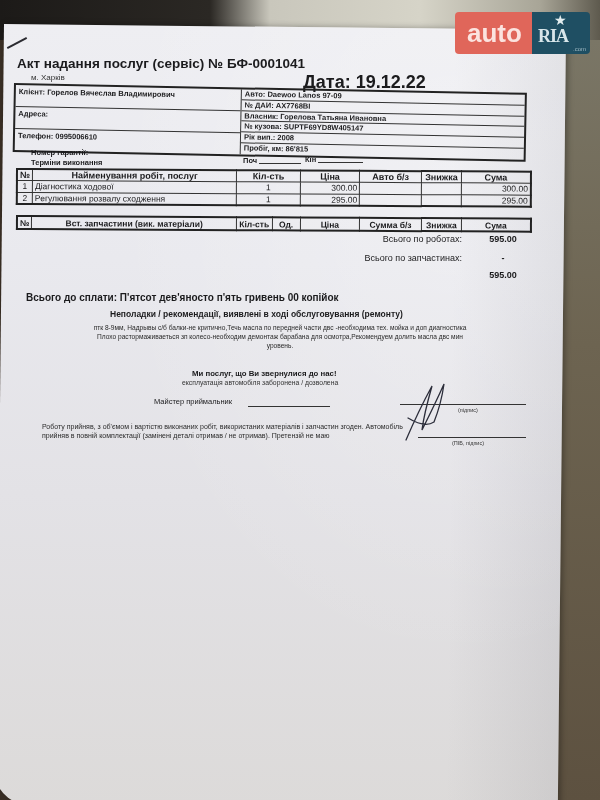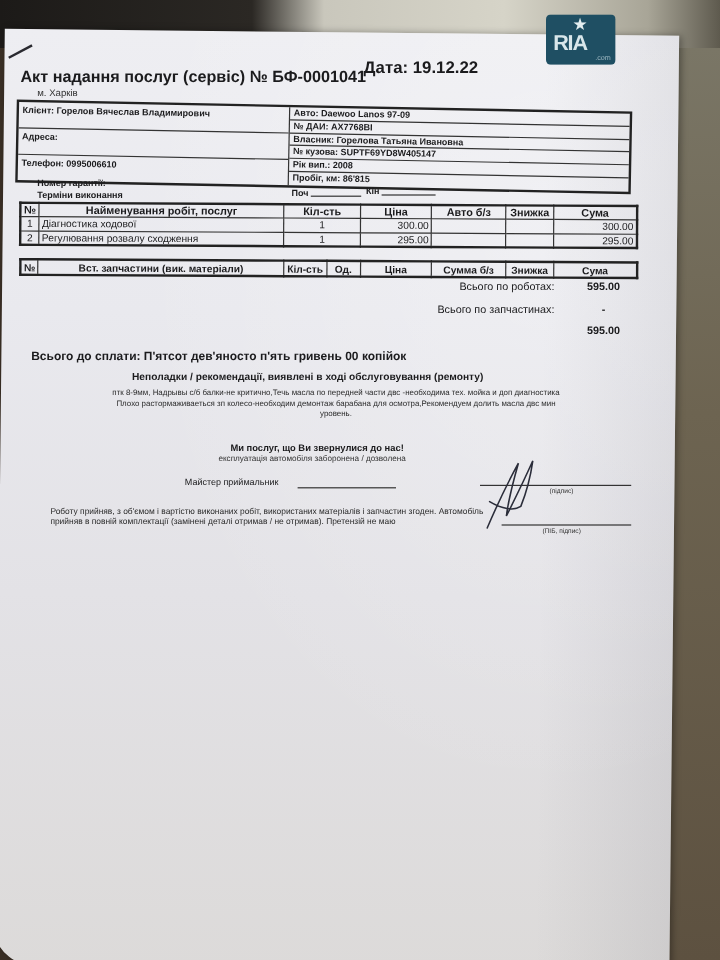--- a/index.html
+++ b/index.html
@@ -34,29 +34,29 @@
     }
     .pen-mark {
       position: absolute; left: 6px; top: 42px; width: 22px; height: 2px;
       background: #2a2a30; transform: rotate(-28deg);
     }
 
     
     .logo { position: absolute; left: 455px; top: 12px; height: 42px; display: flex; border-radius: 4px; overflow: hidden; }
     .logo-auto { background: #e0665a; color: #fbe3df; font-size: 26px; font-weight: bold; padding: 6px 10px 0 12px; width: 77px; }
     .logo-ria { background: #1f4f63; color: #d8e6ea; width: 58px; position: relative; }
-    .logo-ria .ria-text { position: absolute; left: 6px; top: 14px; font-family: Liberation Sans, sans-serif; font-weight: bold; font-size: 18px; letter-spacing: -1px; }
+    .logo-ria .ria-text { position: absolute; left: 6px; top: 14px; font-family: Liberation Serif, serif; font-weight: bold; font-size: 18px; letter-spacing: -1px; }
     .logo-ria .ria-star { position: absolute; left: 22px; top: 0px; font-size: 14px; color: #e3eef0; }
     .logo-ria .ria-com { position: absolute; right: 4px; bottom: 2px; font-size: 6px; color: #9fb9c3; }
 
     .doc { position: absolute; left: 0; top: 0; width: 600px; height: 800px; padding-left: 40px; }
     .t { position: absolute; white-space: nowrap; }
 
     .title { left: 17px; top: 56px; font-size: 13.5px; font-weight: bold; }
-    .date { left: 303px; top: 48px; font-size: 14px; font-weight: bold; }
+    .date { left: 303px; top: 72px; font-size: 18px; font-weight: bold; }
     .city { left: 31px; top: 73px; font-size: 8px; color: #333; }
 
     
     .client-box {
       position: absolute; left: 14px; top: 83px; width: 513px; height: 69px;
       border: 2px solid #222; transform: rotate(1.1deg); transform-origin: top left;
     }
     .client-left { position: absolute; left: 0; top: 0; width: 226px; height: 100%; border-right: 1px solid #333; }
     .client-left .row { height: 22px; border-bottom: 1px solid #333; font-size: 7.5px; font-weight: bold; padding: 2px 3px; }
     .client-left .row:last-child { border-bottom: none; }
@@ -108,20 +108,21 @@
 
 <div class="bg-top"></div>
 <div class="bg-right"></div>
 
 <div class="paper">
   <div class="paper-shade"></div>
 </div>
 <div class="pen-mark"></div>
 
 <div class="logo">
+  <div class="logo-auto">auto</div>
   <div class="logo-ria">
     <span class="ria-star">★</span>
     <span class="ria-text">RIA</span>
     <span class="ria-com">.com</span>
   </div>
 </div>
 
 <div class="doc">
   <div class="t title">Акт надання послуг (сервіс) № БФ-0001041</div>
   <div class="t date">Дата: 19.12.22</div>

